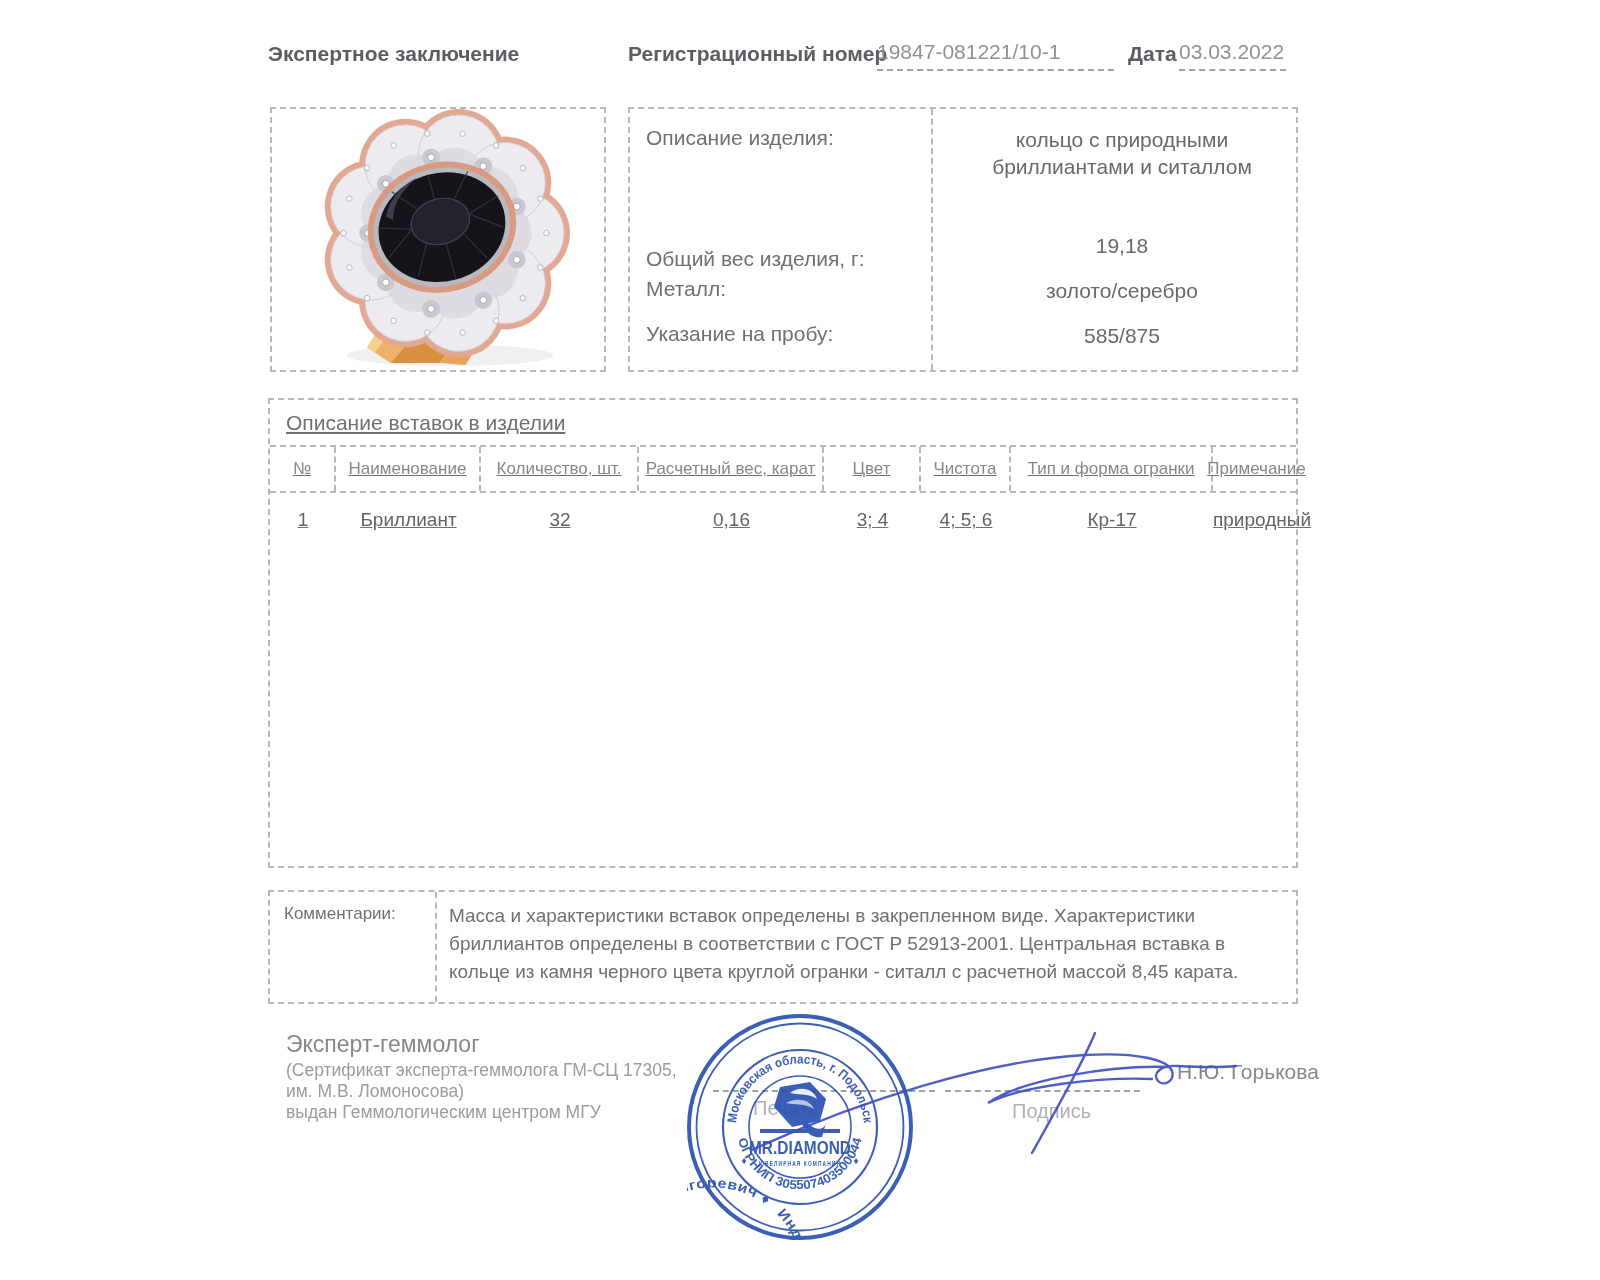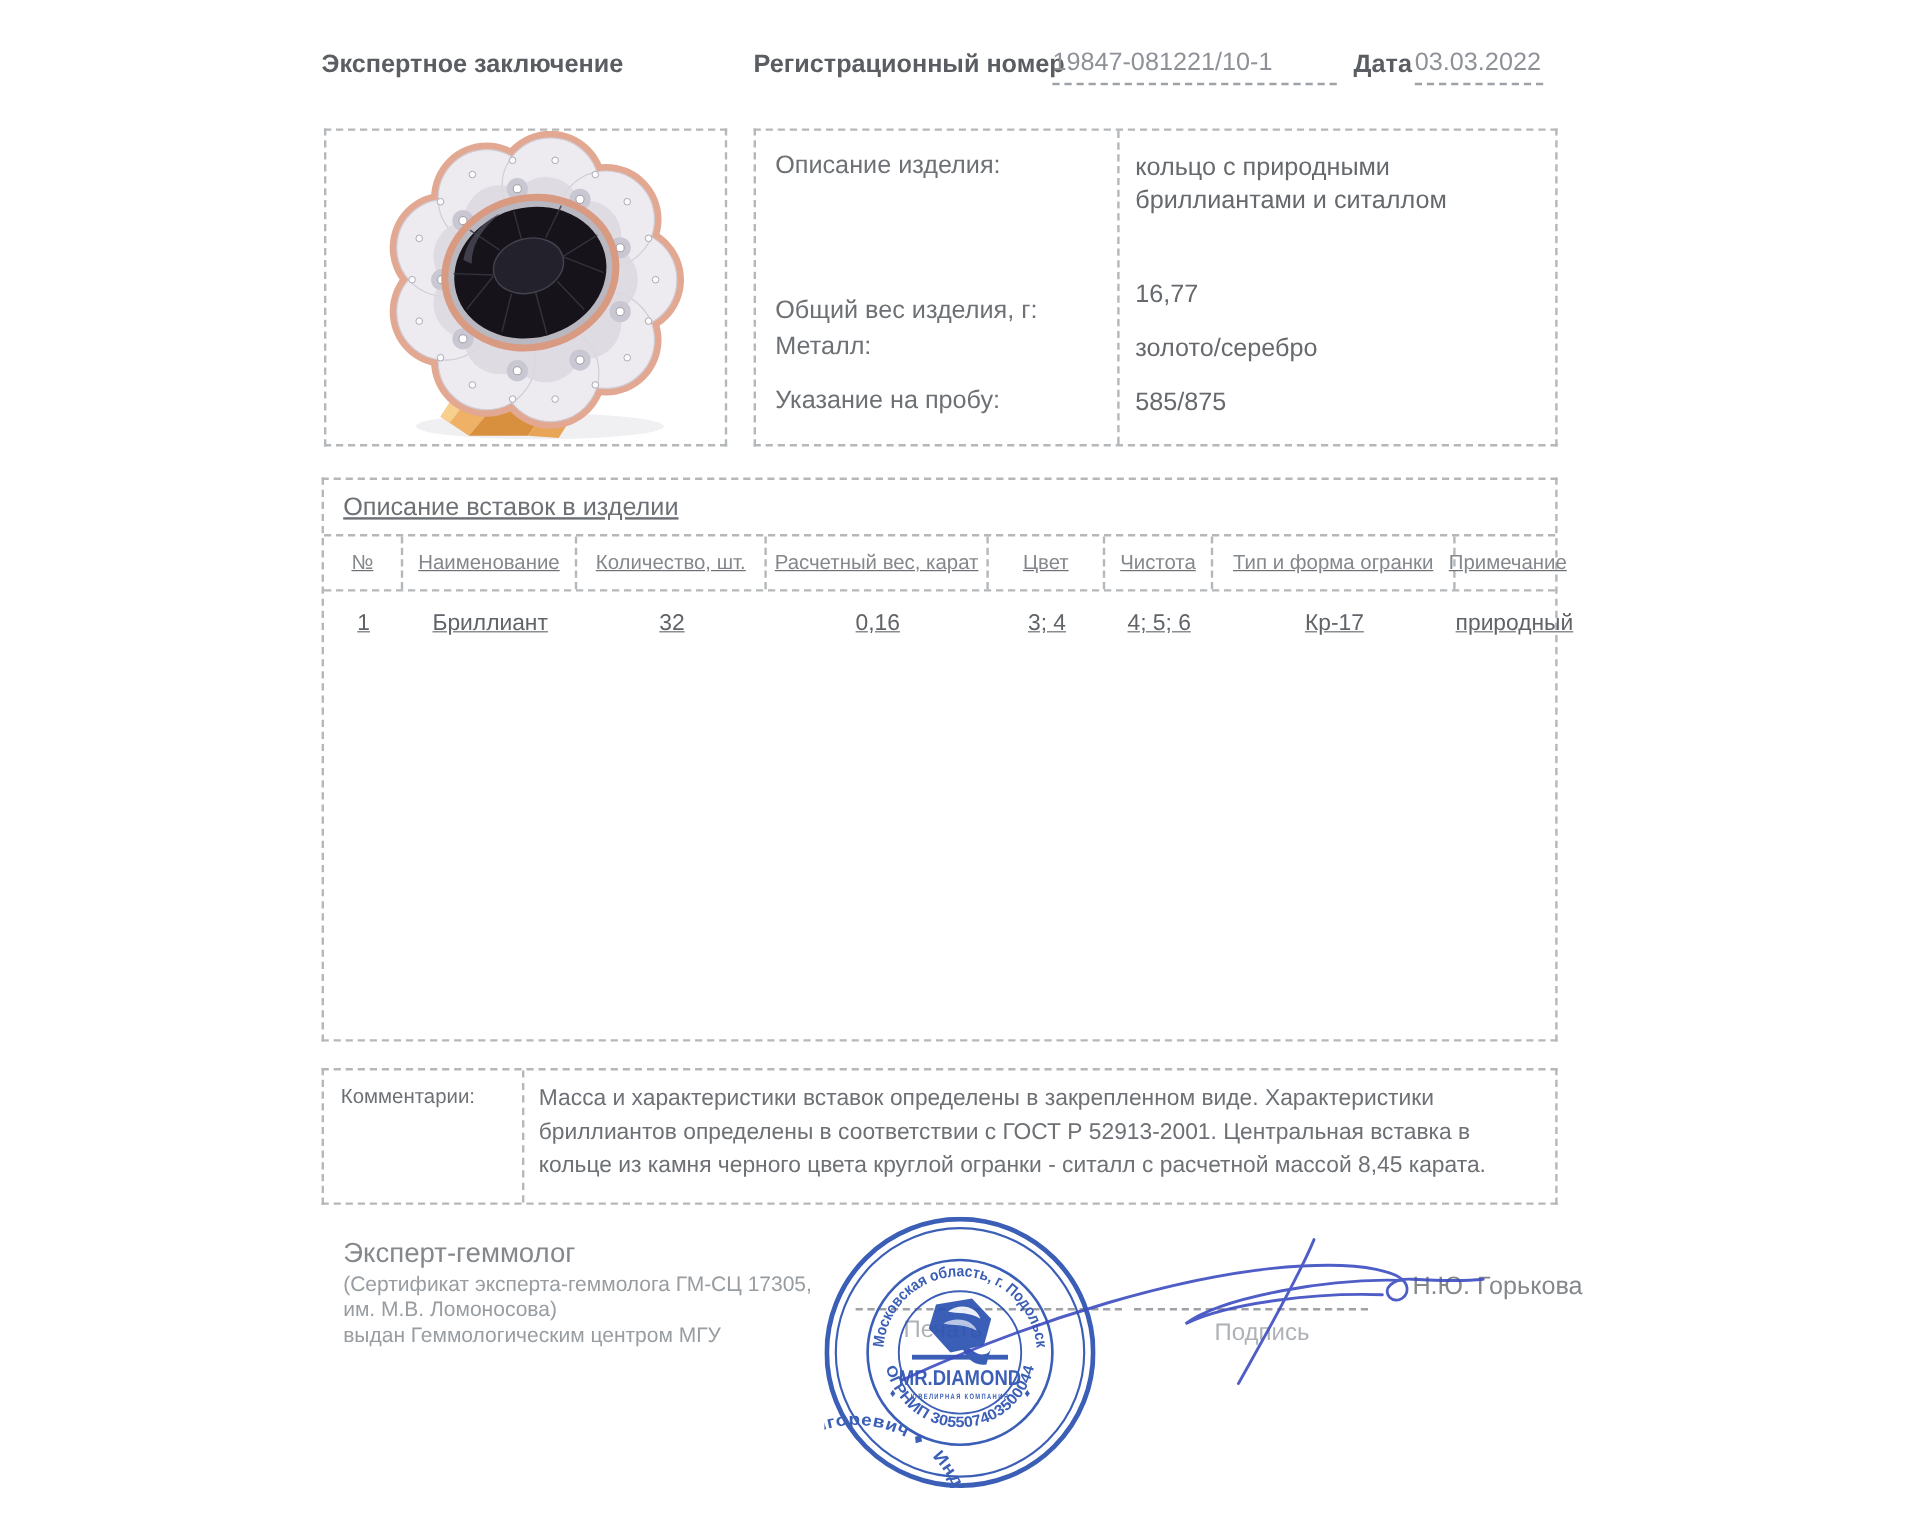--- a/index.html
+++ b/index.html
@@ -181,26 +181,26 @@
         <path d="M152 95 L132 72"></path>
           <path d="M192 95 L212 72"></path>
         <path d="M152 133 L136 162"></path>
           <path d="M192 133 L208 162"></path>
       </g>
       <path d="M120 95 C 128 78 145 68 160 65 C 140 75 130 85 126 100 Z" fill="#4a4856" opacity="0.8"></path>
     </g>
   </svg>
 </div>
 
-<div class="abs dbox" style="left:628px; top:107px; width:670px; height:265px;">
+<div class="abs dbox" style="left:628px; top:107px; width:670px; height:265px;text-align:center;">
   <div class="desc-divider"></div>
   <div class="desc-label" style="top:17px;">Описание изделия:</div>
   <div class="desc-value" style="top:17px;">кольцо с природными бриллиантами и ситаллом</div>
   <div class="desc-label" style="top:138px;">Общий вес изделия, г:</div>
-  <div class="desc-value" style="top:123px;">16,77</div>
+  <div class="desc-value" style="top:123px;">19,18</div>
   <div class="desc-label" style="top:168px;">Металл:</div>
   <div class="desc-value" style="top:168px;">золото/серебро</div>
   <div class="desc-label" style="top:213px;">Указание на пробу:</div>
   <div class="desc-value" style="top:213px;">585/875</div>
 </div>
 
 <div class="abs dbox" style="left:268px; top:398px; width:1030px; height:470px;text-decoration:underline;">
   <div class="tbl-title">Описание вставок в изделии</div>
   <div class="tbl-grid tbl-head">
     <div class="cell">№</div>

